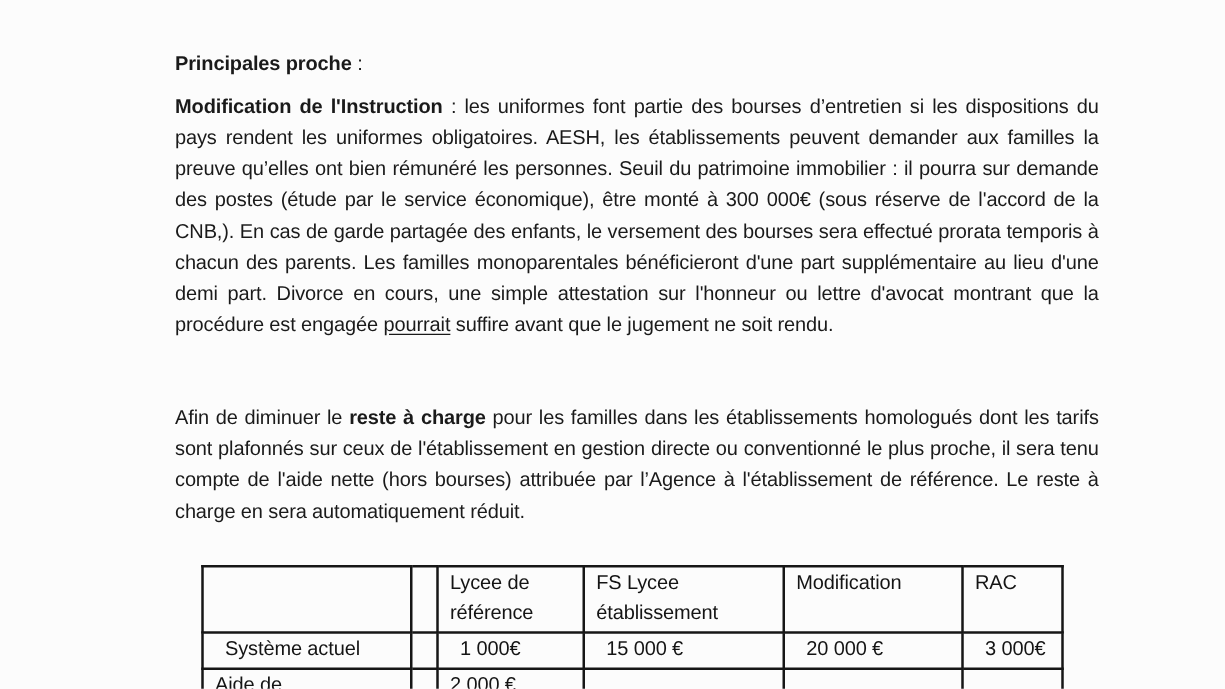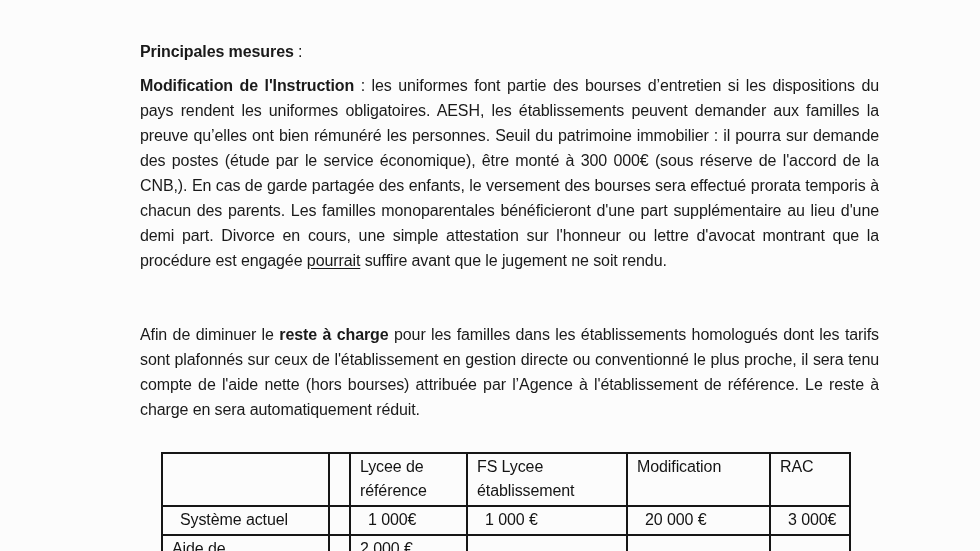--- a/index.html
+++ b/index.html
@@ -53,21 +53,21 @@
   table.rac-table tbody tr.r0 td { height: 22px; padding-left: 17px; }
   table.rac-table tbody tr.r1 td { height: 40px; }
 </style>
 </head>
 <body>
 
 <div class="page">
 
 
   <div id="bullet-list">
-      <div class="para bullet" style="top: 39px; height: 27px;"><span class="seg-bold">Principales mesures</span><span class="seg-regular"> :</span></div>
+      <div class="para bullet" style="top: 39px; height: 27px;"><span class="seg-bold">Principales proche</span><span class="seg-regular"> :</span></div>
       <div class="para bullet" style="top: 73px; height: 252px;"><span class="seg-bold">Modification de l'Instruction</span><span class="seg-regular"> : les uniformes font partie des bourses d’entretien si les dispositions du pays rendent les uniformes obligatoires.  AESH, les établissements peuvent demander aux familles la preuve qu’elles ont bien rémunéré les personnes. Seuil du patrimoine immobilier : il pourra sur demande des postes (étude par le service économique), être monté à 300 000€ (sous réserve de l'accord de la CNB,). En cas de garde partagée des enfants, le versement des bourses sera effectué prorata temporis à chacun des parents. Les familles monoparentales bénéficieront d'une part supplémentaire au lieu d'une demi part. Divorce en cours, une simple attestation sur l'honneur ou lettre d'avocat montrant que la procédure est engagée </span><span class="seg-underline">pourrait</span><span class="seg-regular"> suffire avant que le jugement ne soit rendu.</span></div>
       <div class="para bullet" style="top: 322px; height: 128px;"><span class="seg-regular">Afin de diminuer le </span><span class="seg-bold">reste à charge</span><span class="seg-regular"> pour les familles dans les établissements homologués dont les tarifs sont plafonnés sur ceux de l'établissement en gestion directe ou conventionné le plus proche, il sera tenu compte de l'aide nette (hors bourses) attribuée par l’Agence à l'établissement de référence. Le reste à charge en sera automatiquement réduit.</span></div>
     </div>
 
   <table class="rac-table">
     <colgroup>
       <col style="width:167px">
       <col style="width:21px">
       <col style="width:117px">
       <col style="width:160px">
@@ -82,21 +82,21 @@
           <th>FS Lycee établissement</th>
           <th>Modification</th>
           <th>RAC</th>
         </tr>
       </thead>
     <tbody id="table-body">
         <tr class="r0">
           <td>Système actuel</td>
           <td></td>
           <td>1 000€</td>
-          <td>1 000 €</td>
+          <td>15 000 €</td>
           <td>20 000 €</td>
           <td>3 000€</td>
         </tr>
         <tr class="r1">
           <td>Aide de</td>
           <td></td>
           <td>2 000 €</td>
           <td></td>
           <td></td>
           <td></td>

